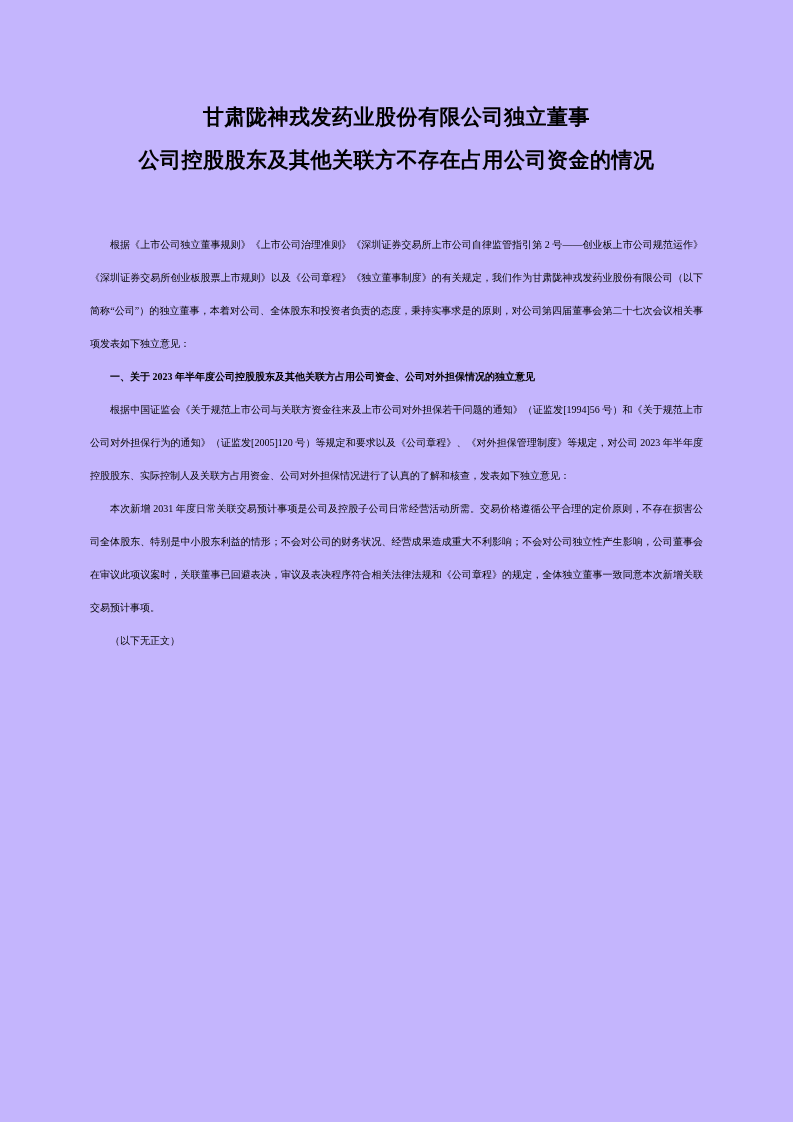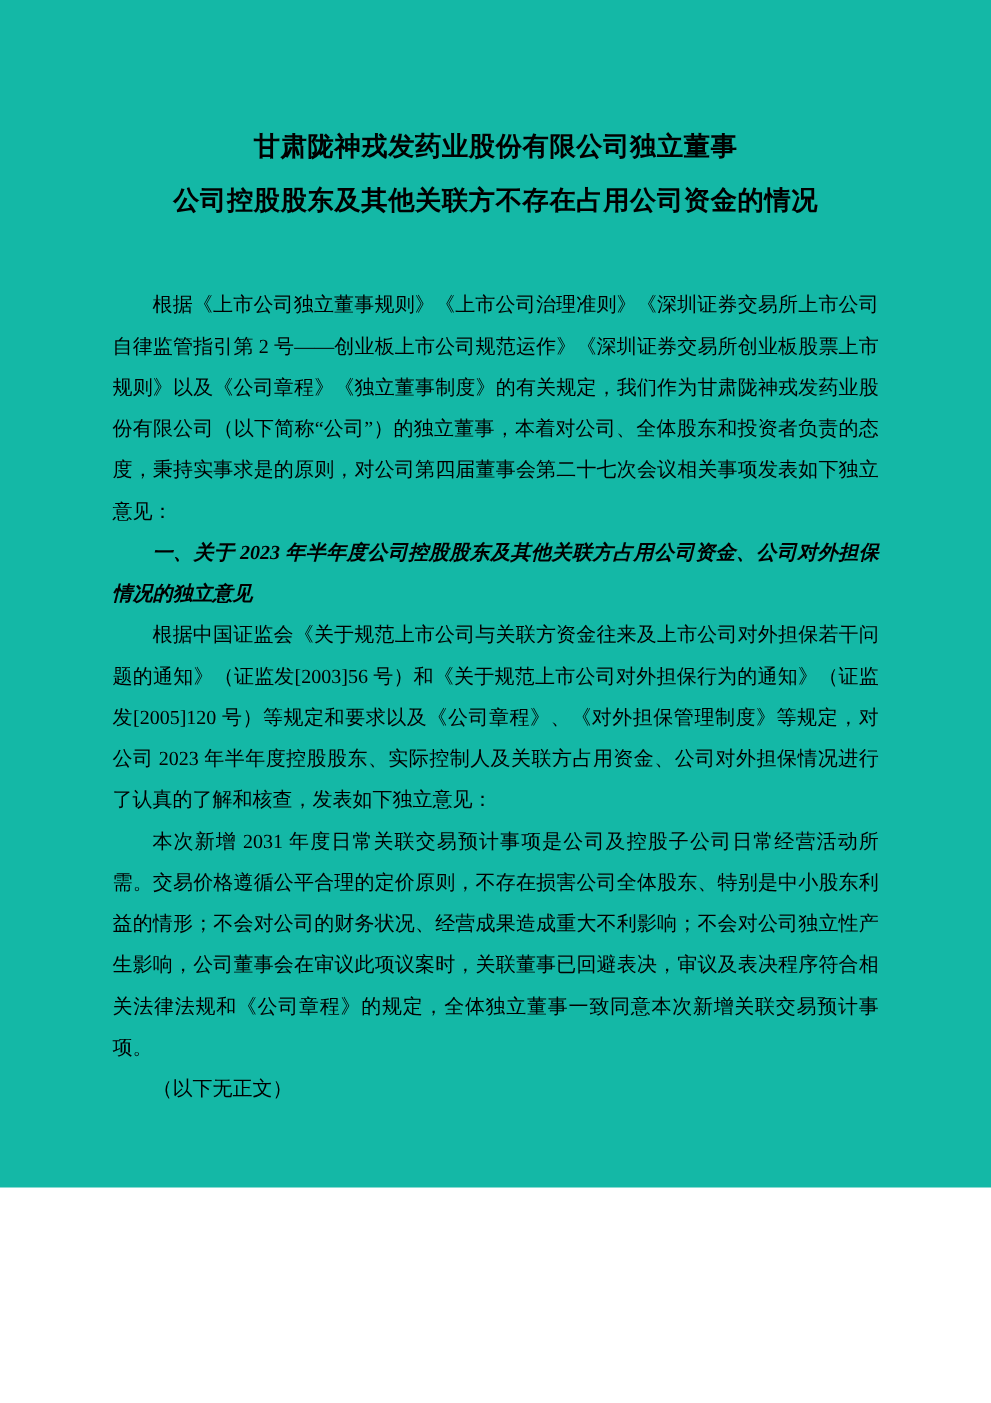--- a/index.html
+++ b/index.html
@@ -10,61 +10,60 @@
   body {
     width: 793px;
     height: 1122px;
     font-family: "Liberation Serif", "DejaVu Serif", serif;
     color: #000000;
     overflow: hidden;
   }
   .page {
     box-sizing: border-box;
     width: 793px;
-    height: 950px;
+    height: 1122px;
     padding: 96px 90px 40px 90px;
-    background: #14b8a6;
+    background: #c4b5fd;
   }
   .doc-title {
     font-size: 21px;
     font-weight: bold;
     text-align: center;
     line-height: 43px;
     letter-spacing: 0.5px;
   }
   .title-block {
     margin-bottom: 46px;
   }
   .block {
-    font-size: 16px;
+    font-size: 10px;
     line-height: 33px;
     text-align: justify;
     text-indent: 2em;
     margin: 0;
   }
   .heading {
     font-weight: bold;
-    font-style: italic;
   }
 </style>
 </head>
 <body>
 
 <div class="page">
 
   <div class="title-block">
     <div class="doc-title">甘肃陇神戎发药业股份有限公司独立董事</div>
     <div class="doc-title">公司控股股东及其他关联方不存在占用公司资金的情况</div>
   </div>
 
   <p class="block">根据《上市公司独立董事规则》《上市公司治理准则》《深圳证券交易所上市公司自律监管指引第 2 号——创业板上市公司规范运作》《深圳证券交易所创业板股票上市规则》以及《公司章程》《独立董事制度》的有关规定，我们作为甘肃陇神戎发药业股份有限公司（以下简称“公司”）的独立董事，本着对公司、全体股东和投资者负责的态度，秉持实事求是的原则，对公司第四届董事会第二十七次会议相关事项发表如下独立意见：</p>
 
   <p class="block heading">一、关于 2023 年半年度公司控股股东及其他关联方占用公司资金、公司对外担保情况的独立意见</p>
 
-  <p class="block">根据中国证监会《关于规范上市公司与关联方资金往来及上市公司对外担保若干问题的通知》（证监发[2003]56 号）和《关于规范上市公司对外担保行为的通知》（证监发[2005]120 号）等规定和要求以及《公司章程》、《对外担保管理制度》等规定，对公司 2023 年半年度控股股东、实际控制人及关联方占用资金、公司对外担保情况进行了认真的了解和核查，发表如下独立意见：</p>
+  <p class="block">根据中国证监会《关于规范上市公司与关联方资金往来及上市公司对外担保若干问题的通知》（证监发[1994]56 号）和《关于规范上市公司对外担保行为的通知》（证监发[2005]120 号）等规定和要求以及《公司章程》、《对外担保管理制度》等规定，对公司 2023 年半年度控股股东、实际控制人及关联方占用资金、公司对外担保情况进行了认真的了解和核查，发表如下独立意见：</p>
 
 
 
   <p class="block">本次新增 2031 年度日常关联交易预计事项是公司及控股子公司日常经营活动所需。交易价格遵循公平合理的定价原则，不存在损害公司全体股东、特别是中小股东利益的情形；不会对公司的财务状况、经营成果造成重大不利影响；不会对公司独立性产生影响，公司董事会在审议此项议案时，关联董事已回避表决，审议及表决程序符合相关法律法规和《公司章程》的规定，全体独立董事一致同意本次新增关联交易预计事项。</p>
 
   <p class="block">（以下无正文）</p>
 
 </div>
 
 </body></html>

